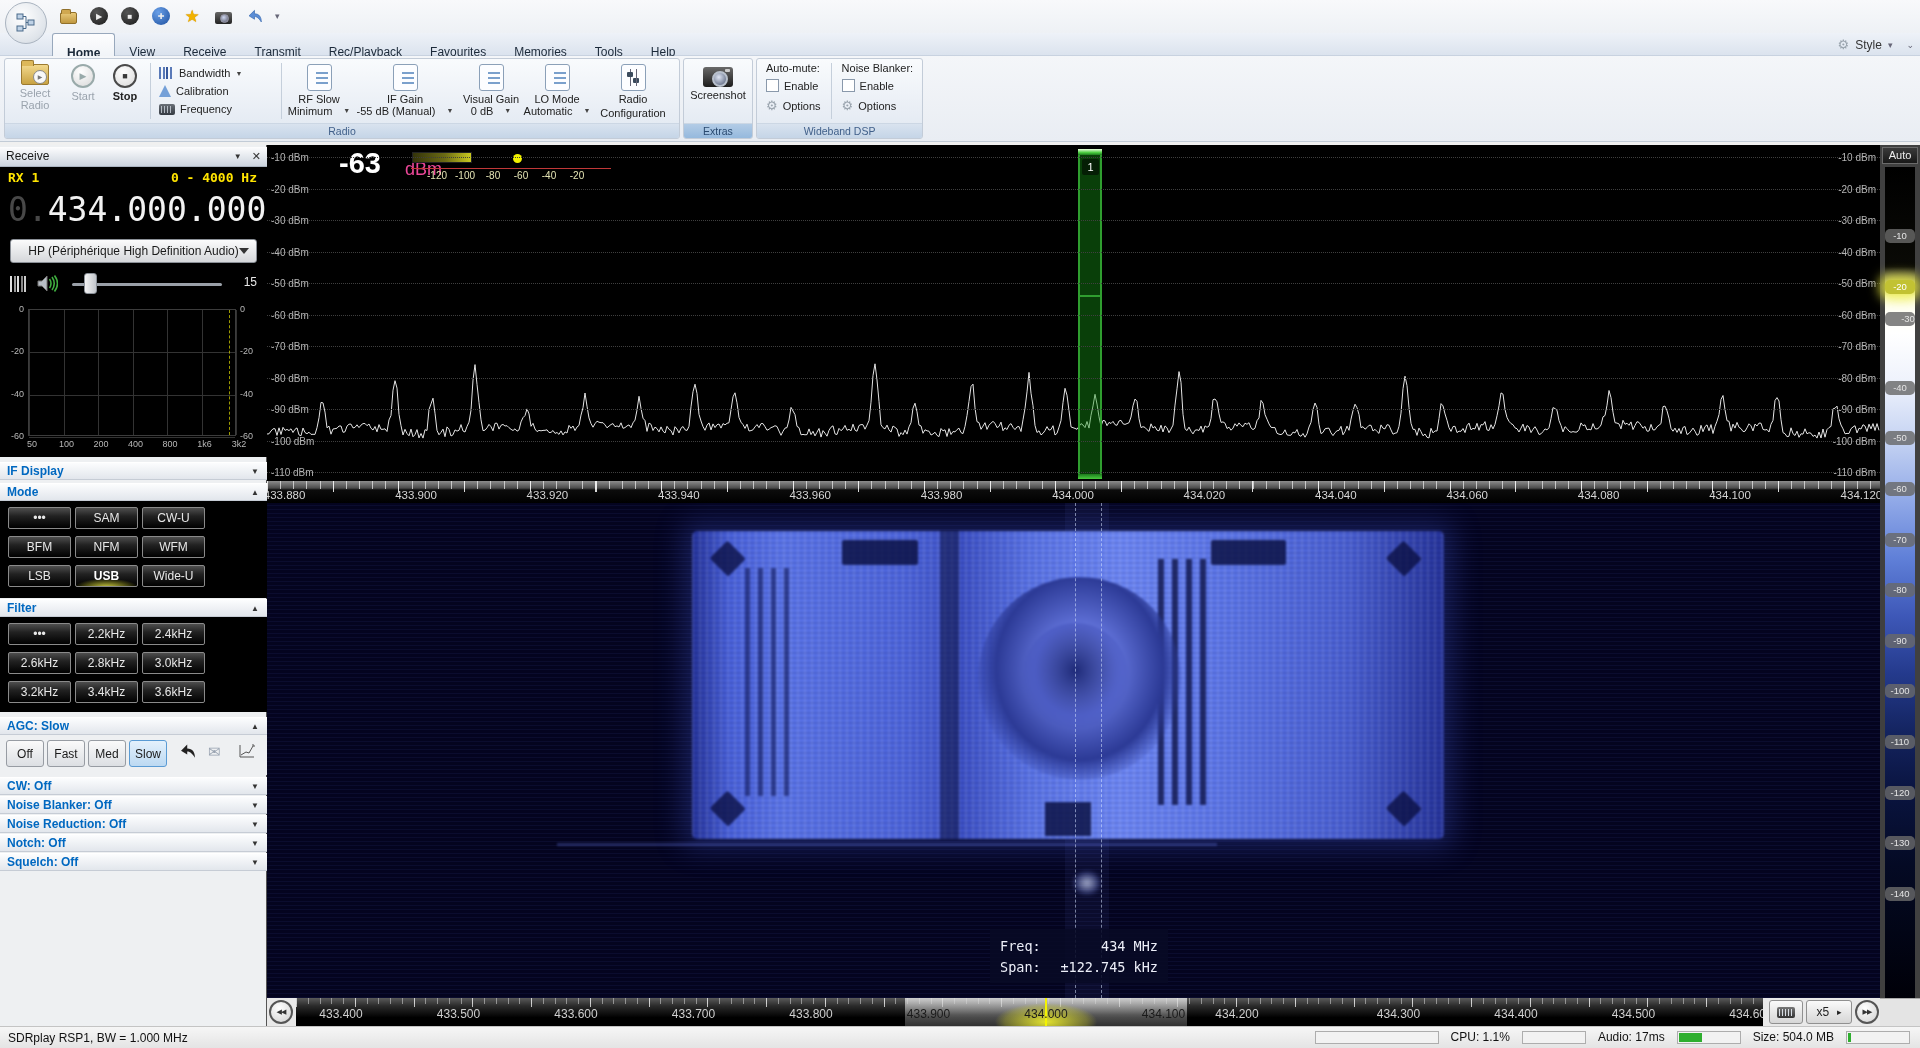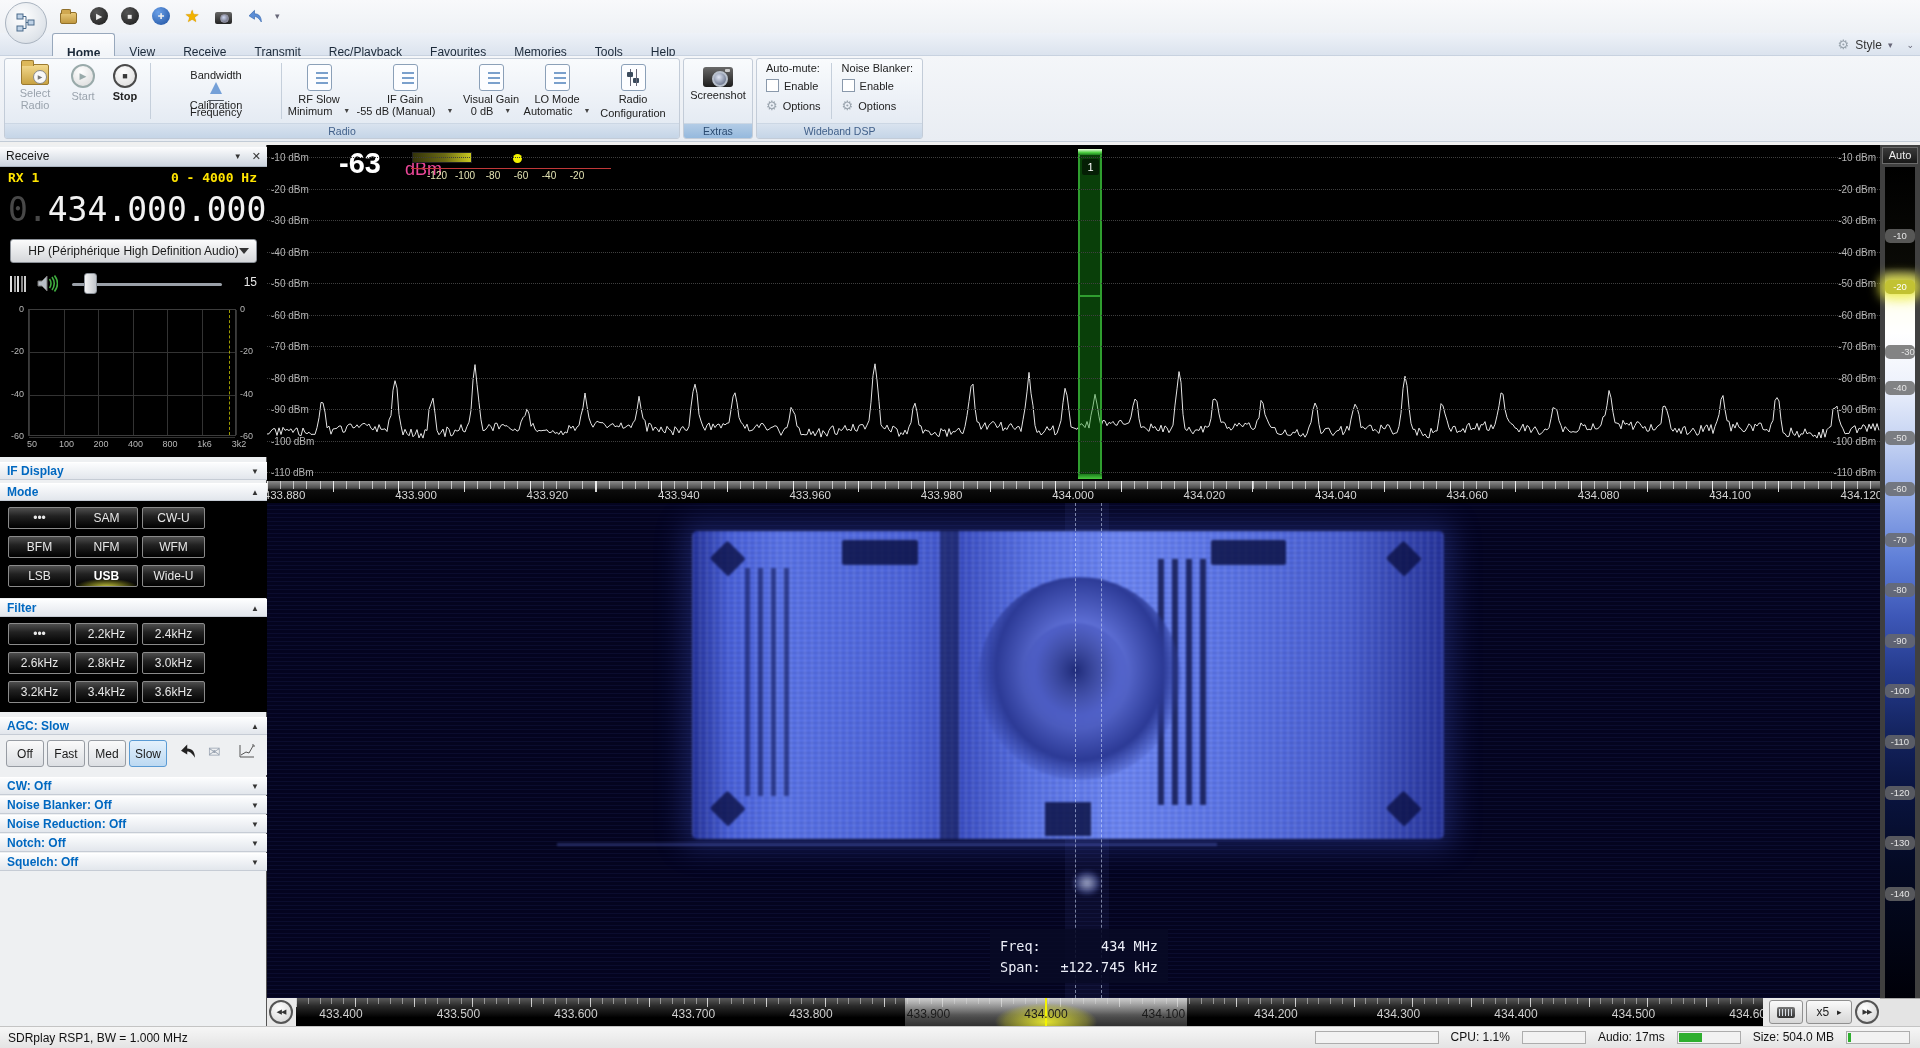--- a/index.html
+++ b/index.html
@@ -48,21 +48,21 @@
     background:linear-gradient(#d9e3ef,#c5d5e7); border-top:1px solid #ccd7e4; }
   .rg-label.hl { background:linear-gradient(#b3cce6,#95b9dd); color:#2a4a70; }
   .rbtn { display:flex; flex-direction:column; align-items:center; justify-content:flex-start;
     padding:3px 3px 1px 3px; font-size:11px; color:#222; text-align:center; border-radius:3px; cursor:default; }
   .rbtn .cap { line-height:12px; margin-top:2px; }
   .rbtn.disabled { color:#9aa3ad; }
   .rsep { width:1px; background:#c5cfdb; margin:2px 4px; }
   .dd-val { display:flex; align-items:center; justify-content:flex-start; gap:11px; line-height:12px; }
   .dn-arrow { font-size:7px; color:#444; }
   .rstack { display:flex; flex-direction:column; justify-content:space-between; padding:3px 4px; }
-  .rstack-item { display:flex; align-items:center; gap:5px; font-size:11px; color:#222; height:18px;flex-direction:column; }
+  .rstack-item { display:flex; align-items:center; gap:5px; font-size:11px; color:#222; height:18px; }
 
   .icon-folder-play { width:28px; height:21px; background:linear-gradient(#f2d88c,#c8a242); border:1px solid #9b7a30;
     border-radius:2px; position:relative; }
   .icon-folder-play::before { content:""; position:absolute; left:-1px; top:-5px; width:11px; height:5px;
     background:#ddb85a; border:1px solid #9b7a30; border-bottom:none; border-radius:2px 2px 0 0; }
   .icon-folder-play::after { content:"▶"; position:absolute; right:1px; bottom:0px; width:12px; height:12px;
     border-radius:50%; background:#f8f8f8; border:1px solid #888; color:#777; font-size:6px; line-height:12px; }
   .icon-ring { width:24px; height:24px; border-radius:50%; border:2.5px solid #4a4a4a;
     display:flex; align-items:center; justify-content:center;
     background:radial-gradient(circle at 40% 30%, #fff, #d8d8d8); color:#3a3a3a; }
@@ -705,21 +705,21 @@
     <div id="navglow"></div>
     <div id="navline"></div>
   <div class="nvl" style="left: 45px;">433.400</div>
       <div class="nvl" style="left: 162.5px;">433.500</div>
       <div class="nvl" style="left: 280px;">433.600</div>
       <div class="nvl" style="left: 397.5px;">433.700</div>
       <div class="nvl" style="left: 515px;">433.800</div>
       <div class="nvl dark" style="left: 632.5px;">433.900</div>
       <div class="nvl dark" style="left: 750px;">434.000</div>
       <div class="nvl dark" style="left: 867.5px;">434.100</div>
-      <div class="nvl" style="left: 980px;">434.200</div>
+      <div class="nvl" style="left: 941px;">434.200</div>
       <div class="nvl" style="left: 1102.5px;">434.300</div>
       <div class="nvl" style="left: 1220px;">434.400</div>
       <div class="nvl" style="left: 1337.5px;">434.500</div>
       <div class="nvl" style="left: 1455px;">434.600</div>
     </div>
   <span class="navbtn" style="left:1502px; width:34px">
       <span class="kbd-ic"></span>
     </span>
   <span class="navbtn" style="left:1539px; width:46px">
     <span>x5</span>
@@ -727,21 +727,21 @@
   </span>
   <span class="navcirc" style="left:1588px">▶▶</span>
 </div>
 
 <div id="rightscale">
   <div id="autobtn">Auto</div>
   <div id="scalebar"></div>
   <div id="rs-bottom"></div>
 <div class="pill" style="top: 84px;">-10</div>
     <div class="pill hl" style="top: 134.6px;">-20</div>
-    <div class="pill" style="top: 200px; padding-left: 16px;">-30</div>
+    <div class="pill" style="top: 167px; padding-left: 16px;">-30</div>
     <div class="pill" style="top: 235.8px;">-40</div>
     <div class="pill" style="top: 286.4px;">-50</div>
     <div class="pill" style="top: 337px;">-60</div>
     <div class="pill" style="top: 387.6px;">-70</div>
     <div class="pill" style="top: 438.2px;">-80</div>
     <div class="pill" style="top: 488.8px;">-90</div>
     <div class="pill" style="top: 539.4px;">-100</div>
     <div class="pill" style="top: 590px;">-110</div>
     <div class="pill" style="top: 640.6px;">-120</div>
     <div class="pill" style="top: 691.2px;">-130</div>

